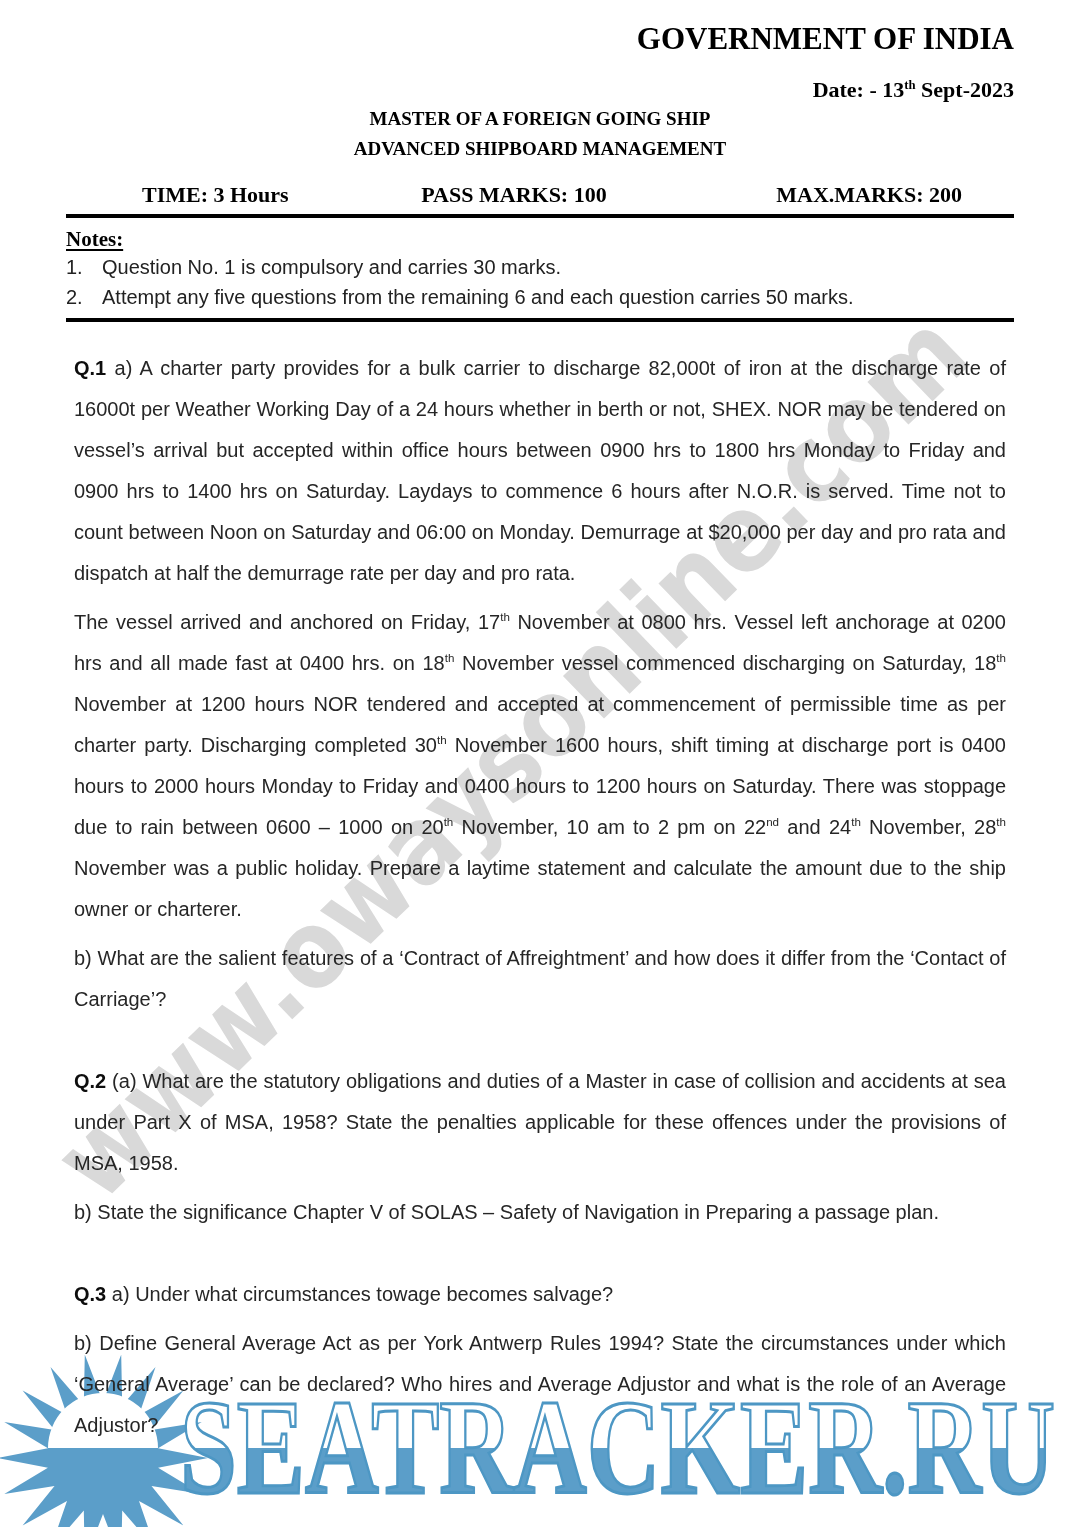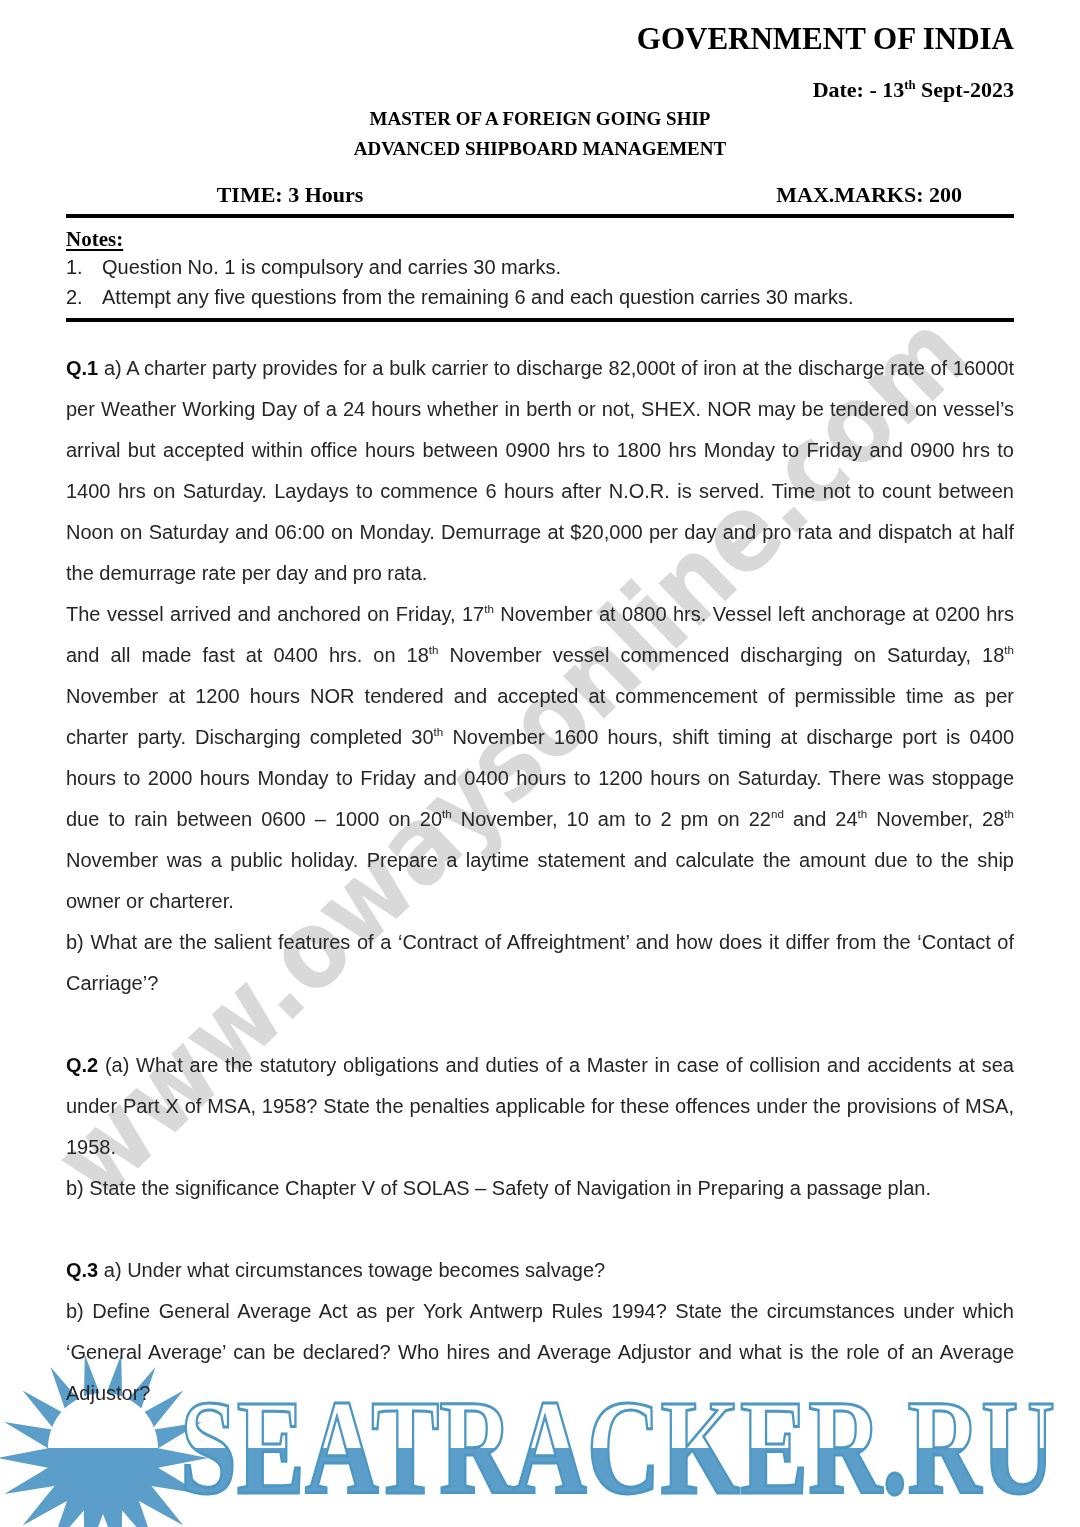--- a/index.html
+++ b/index.html
@@ -42,21 +42,21 @@
     text-decoration:underline; text-decoration-thickness:2px; text-underline-offset:3px;
   }
   .note { display:flex; font-size:20px; line-height:30px; color:#222; }
   .note-num { width:36px; flex:none; }
   .rule-bottom { margin-top:6px; }
 
   .questions {
     margin-top:26px; font-size:20px; line-height:41px;
     color:#262626; text-align:justify;
   }
-  .questions p { margin:0; }
+  .questions p { margin:8px; }
   .questions .block { margin-top:41px; }
   .questions b, .date-line b { font-weight:bold; color:#0d0d0d; }
   sup { font-size:0.58em; vertical-align:super; line-height:0; }
 </style>
 </head>
 <body>
 
 <div class="sheet">
 
   <svg class="watermark-layer" width="1080" height="1527" viewBox="0 0 1080 1527">
@@ -81,33 +81,34 @@
 
     <div class="gov-title">GOVERNMENT OF INDIA</div>
 
     <div class="date-line">Date: - 13<sup>th</sup> Sept-2023</div>
 
     <div class="sub-title">MASTER OF A FOREIGN GOING SHIP</div>
     <div class="sub-title">ADVANCED SHIPBOARD MANAGEMENT</div>
 
     <div class="marks-row">
       <span class="marks-time">TIME: 3 Hours</span>
+      <span class="marks-pass">PASS MARKS: 100</span>
       <span class="marks-max">MAX.MARKS: 200</span>
     </div>
     <div class="rule"></div>
 
     <div class="notes">
       <span class="notes-label">Notes:</span>
       <div class="note">
         <span class="note-num">1.</span>
         <span>Question No. 1 is compulsory and carries 30 marks.</span>
       </div>
       <div class="note">
         <span class="note-num">2.</span>
-        <span>Attempt any five questions from the remaining 6 and each question carries 30 marks.</span>
+        <span>Attempt any five questions from the remaining 6 and each question carries 50 marks.</span>
       </div>
     </div>
     <div class="rule rule-bottom"></div>
 
     <div class="questions">
       <p><b>Q.1</b> a) A charter party provides for a bulk carrier to discharge 82,000t of iron at the discharge rate of 16000t per Weather Working Day of a 24 hours whether in berth or not, SHEX. NOR may be tendered on vessel’s arrival but accepted within office hours between 0900 hrs to 1800 hrs Monday to Friday and 0900 hrs to 1400 hrs on Saturday. Laydays to commence 6 hours after N.O.R. is served. Time not to count between Noon on Saturday and 06:00 on Monday. Demurrage at $20,000 per day and pro rata and dispatch at half the demurrage rate per day and pro rata.</p>
       <p>The vessel arrived and anchored on Friday, 17<sup>th</sup> November at 0800 hrs. Vessel left anchorage at 0200 hrs and all made fast at 0400 hrs. on 18<sup>th</sup> November vessel commenced discharging on Saturday, 18<sup>th</sup> November at 1200 hours NOR tendered and accepted at commencement of permissible time as per charter party. Discharging completed 30<sup>th</sup> November 1600 hours, shift timing at discharge port is 0400 hours to 2000 hours Monday to Friday and 0400 hours to 1200 hours on Saturday. There was stoppage due to rain between 0600 – 1000 on 20<sup>th</sup> November, 10 am to 2 pm on 22<sup>nd</sup> and 24<sup>th</sup> November, 28<sup>th</sup> November was a public holiday. Prepare a laytime statement and calculate the amount due to the ship owner or charterer.</p>
       <p>b) What are the salient features of a ‘Contract of Affreightment’ and how does it differ from the ‘Contact of Carriage’?</p>
 
       <p class="block"><b>Q.2</b> (a) What are the statutory obligations and duties of a Master in case of collision and accidents at sea under Part X of MSA, 1958?  State the penalties applicable for these offences under the provisions of MSA, 1958.</p>

